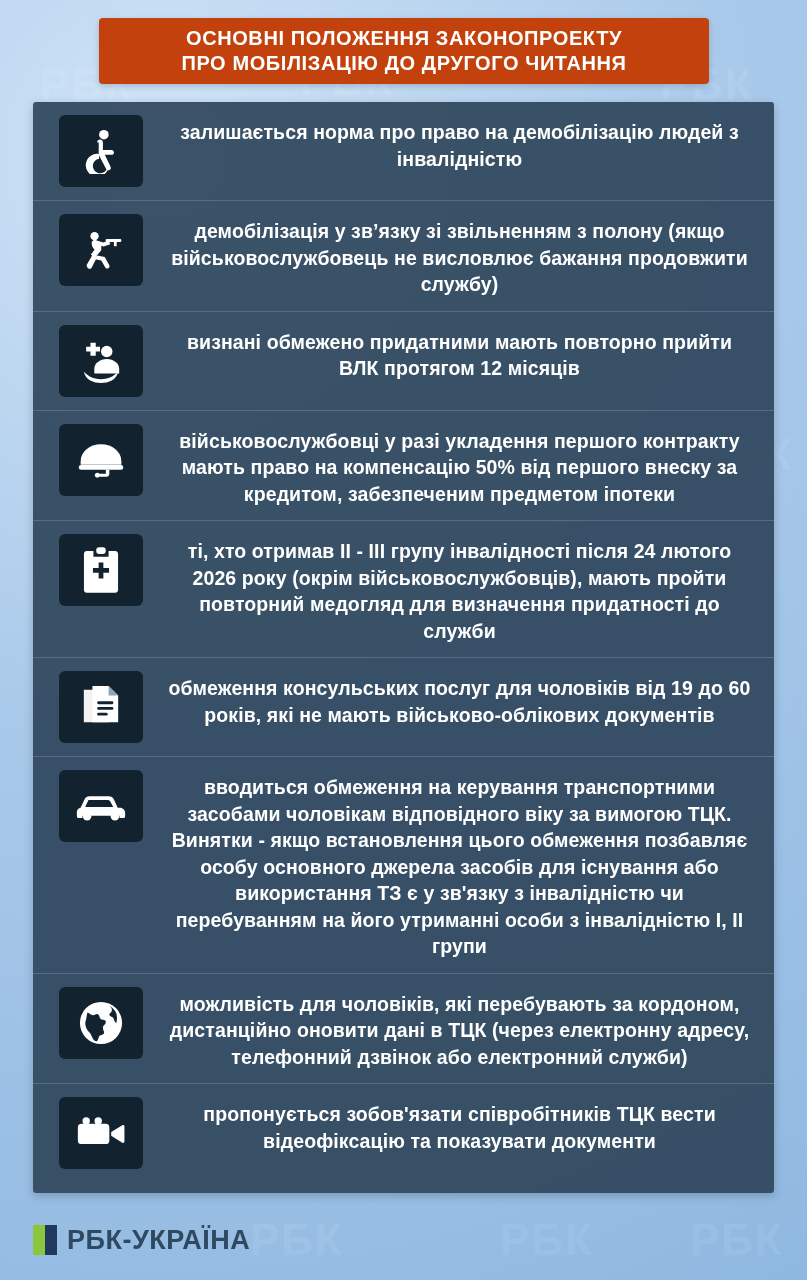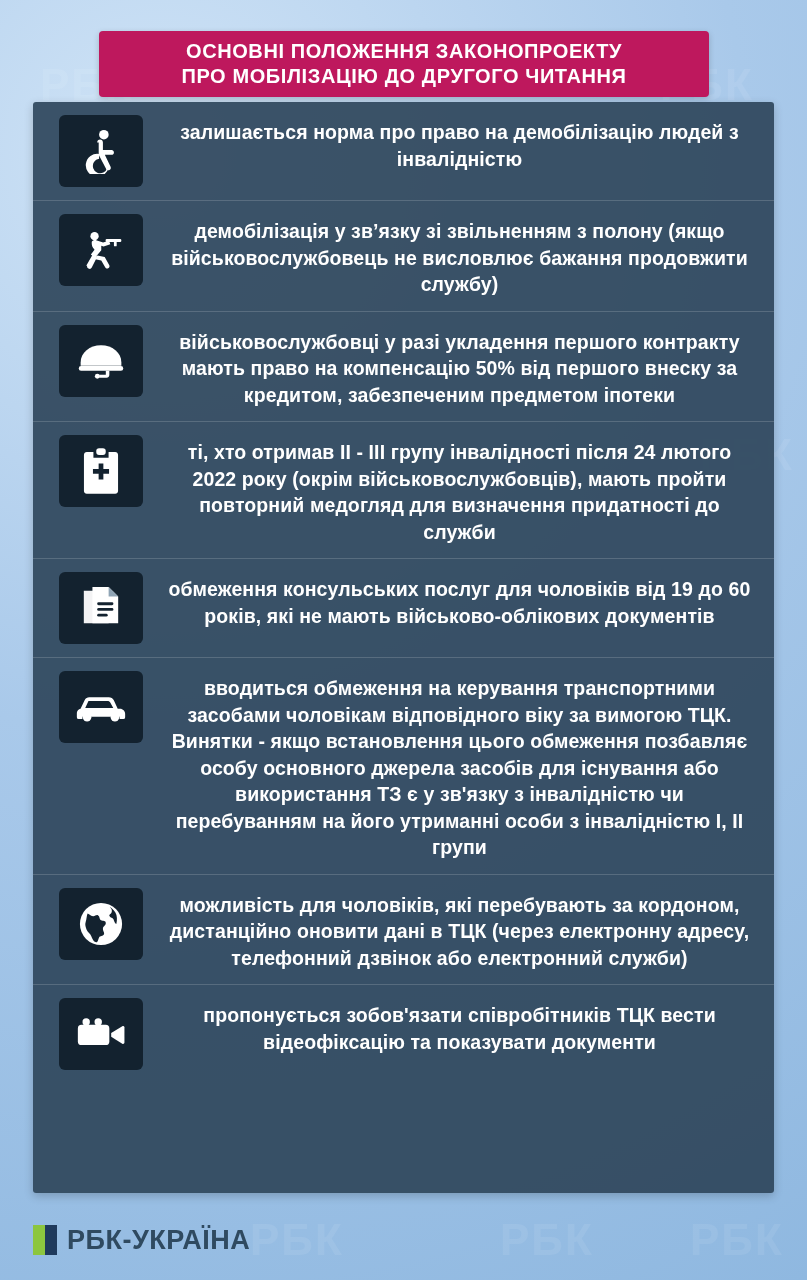--- a/index.html
+++ b/index.html
@@ -39,27 +39,26 @@
     transform: rotate(0deg);
   }
 
   
   .title-box {
     position: absolute;
     top: 18px;
     left: 99px;
     width: 610px;
     height: 66px;
-    background: #be185d;
+    background: #c2410c;
     border-radius: 4px;
     display: flex;
     align-items: center;
     justify-content: center;
     box-shadow: 0 2px 6px rgba(0,0,0,0.18);
-    margin-top: 13px;
   }
   .title-text {
     color: #ffffff;
     font-size: 20px;
     font-weight: 700;
     line-height: 1.25;
     text-align: center;
     letter-spacing: 0.6px;
     text-transform: uppercase;
     padding: 0 10px;
@@ -179,20 +178,31 @@
         <path d="M10 40l7-12 5 2-6 12a2.6 2.6 0 0 1-3.6 1c-1.3-.7-1.8-2.1-1.4-3z"></path>
         <path d="M22 29l8 1.5 5 9c.6 1.2.1 2.7-1.2 3.3-1.3.6-2.7.1-3.3-1.1l-4.2-7.4-6.5-1.3 2.2-4z"></path>
         <path d="M16 14c1-1.5 3-2.2 4.8-1.6l7.4 2.5 6.5-2 1.4 4-7.3 2.3-2.5-.8v5l-6.8 8-4.5-3.4 4-5.2-2-2.9c-1-1.6-1.1-4 -1-5.9z"></path>
         <rect x="31" y="11" width="17" height="3.4" rx="1.2"></rect>
         <rect x="40" y="14" width="3" height="5" rx="1"></rect>
       </svg>
     </div>
     <div class="row-text">демобілізація у зв’язку зі звільненням з полону  (якщо військовослужбовець не висловлює бажання продовжити службу)</div>
   </div>
 
+  <div class="row">
+    <div class="icon-box">
+      <svg width="46" height="44" viewBox="0 0 48 46" fill="#ffffff">
+        <path d="M13 4h5.5v4H23v5h-4.5v4.5H13V13H8.5V8H13V4z"></path>
+        <circle cx="30" cy="13" r="6"></circle>
+        <path d="M30 21c-7.2 0-13 4.6-13 10.3V36h26v-4.7C43 25.6 37.2 21 30 21z"></path>
+        <path d="M6 34c5 6 12 8 18 8s13-2 18-8c-2 9-10 12-18 12S8 43 6 34z"></path>
+      </svg>
+    </div>
+    <div class="row-text">визнані обмежено придатними мають повторно прийти ВЛК протягом 12 місяців</div>
+  </div>
 
   <div class="row">
     <div class="icon-box">
       <svg width="50" height="40" viewBox="0 0 54 42" fill="#ffffff">
         <path d="M27 4C14.8 4 5 12 5 22.5V26h44v-3.5C49 12 39.2 4 27 4z"></path>
         <rect x="3" y="26.5" width="48" height="5" rx="2.5"></rect>
         <path d="M36 31.5v4.5c0 1.6-1.3 3-3 3h-8v-3.2h7.2v-4.3H36z"></path>
         <circle cx="23" cy="37.5" r="2.6"></circle>
       </svg>
     </div>
@@ -200,21 +210,21 @@
   </div>
 
   <div class="row">
     <div class="icon-box">
       <svg width="36" height="46" viewBox="0 0 38 48" fill="#ffffff">
         <rect x="14" y="0" width="10" height="7" rx="3"></rect>
         <path d="M4 4h7v6h16V4h7c1.7 0 3 1.3 3 3v38c0 1.7-1.3 3-3 3H4c-1.7 0-3-1.3-3-3V7c0-1.7 1.3-3 3-3z"></path>
         <path d="M16.5 16h5v6h6v5h-6v6h-5v-6h-6v-5h6v-6z" fill="#13222f"></path>
       </svg>
     </div>
-    <div class="row-text">ті, хто отримав II - III групу інвалідності після 24 лютого 2022 року (окрім військовослужбовців), мають пройти повторний медогляд для визначення придатності до служби</div>
+    <div class="row-text">ті, хто отримав II - III групу інвалідності після 24 лютого 2026 року (окрім військовослужбовців), мають пройти повторний медогляд для визначення придатності до служби</div>
   </div>
 
   <div class="row">
     <div class="icon-box">
       <svg width="42" height="46" viewBox="0 0 44 48" fill="#ffffff">
         <path d="M4 6h18l8 8v26H4V6z" opacity="0.95"></path>
         <path d="M13 2h17l10 10v28H13V2z"></path>
         <path d="M30 2l10 10H30V2z" fill="#8fa4b5"></path>
         <rect x="18" y="18" width="17" height="3" rx="1.5" fill="#13222f"></rect>
         <rect x="18" y="24" width="17" height="3" rx="1.5" fill="#13222f"></rect>

